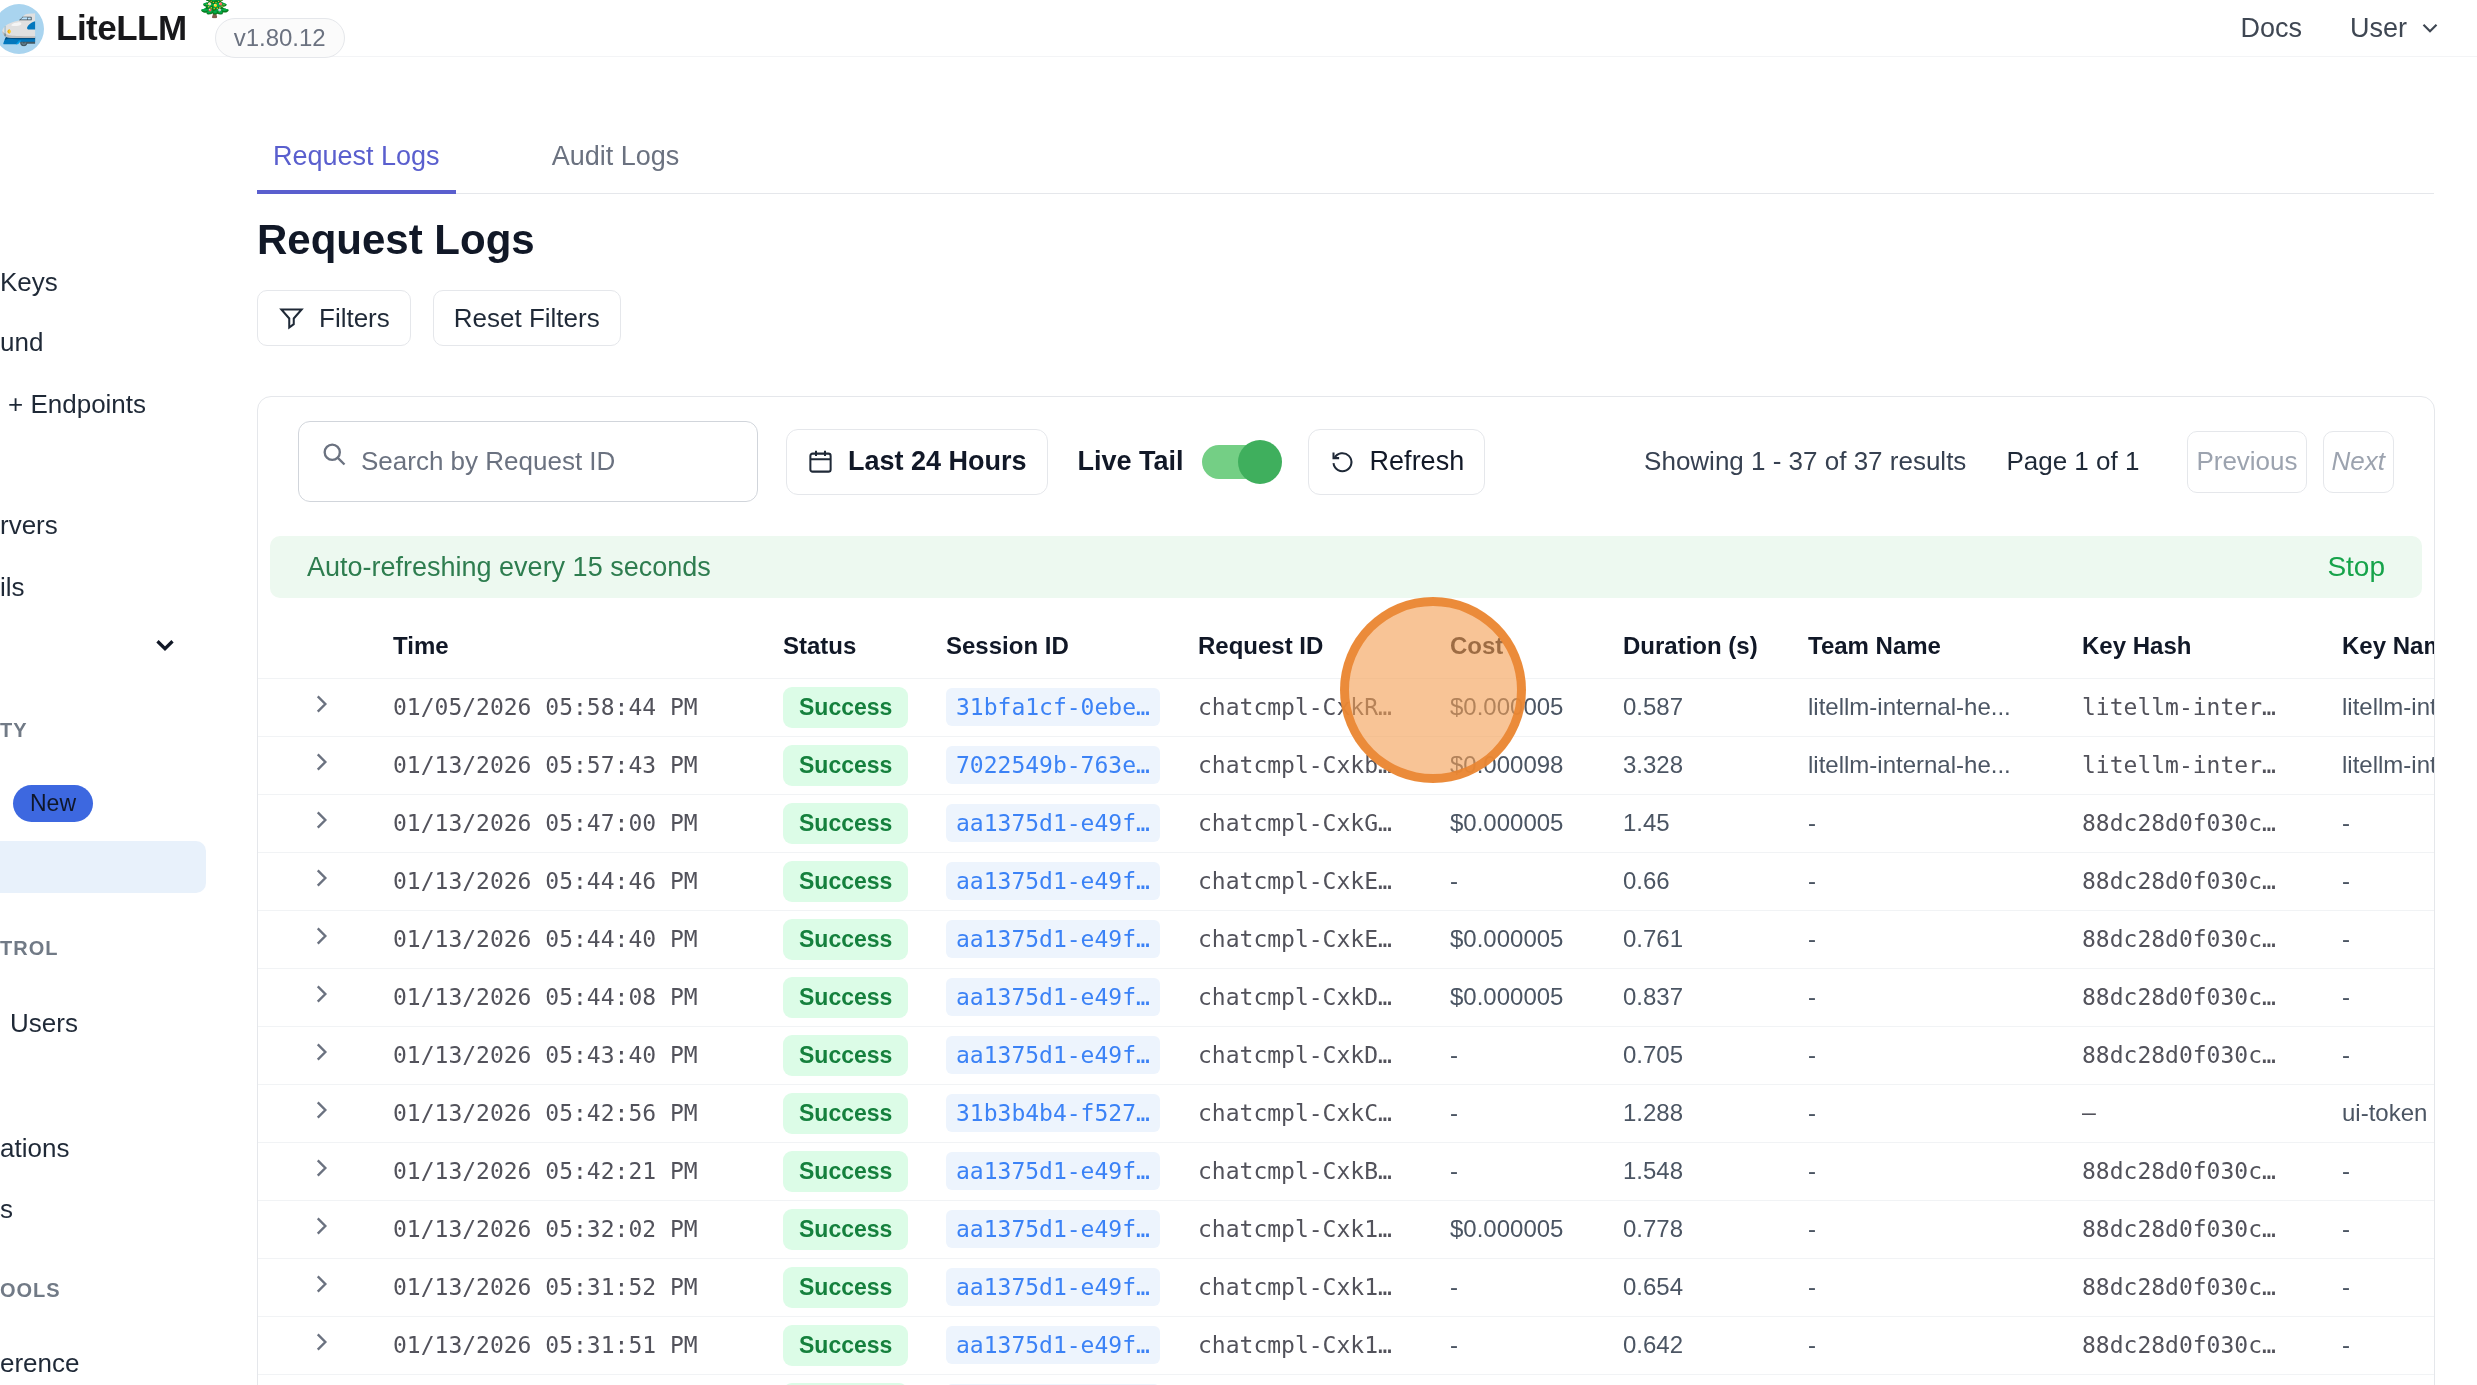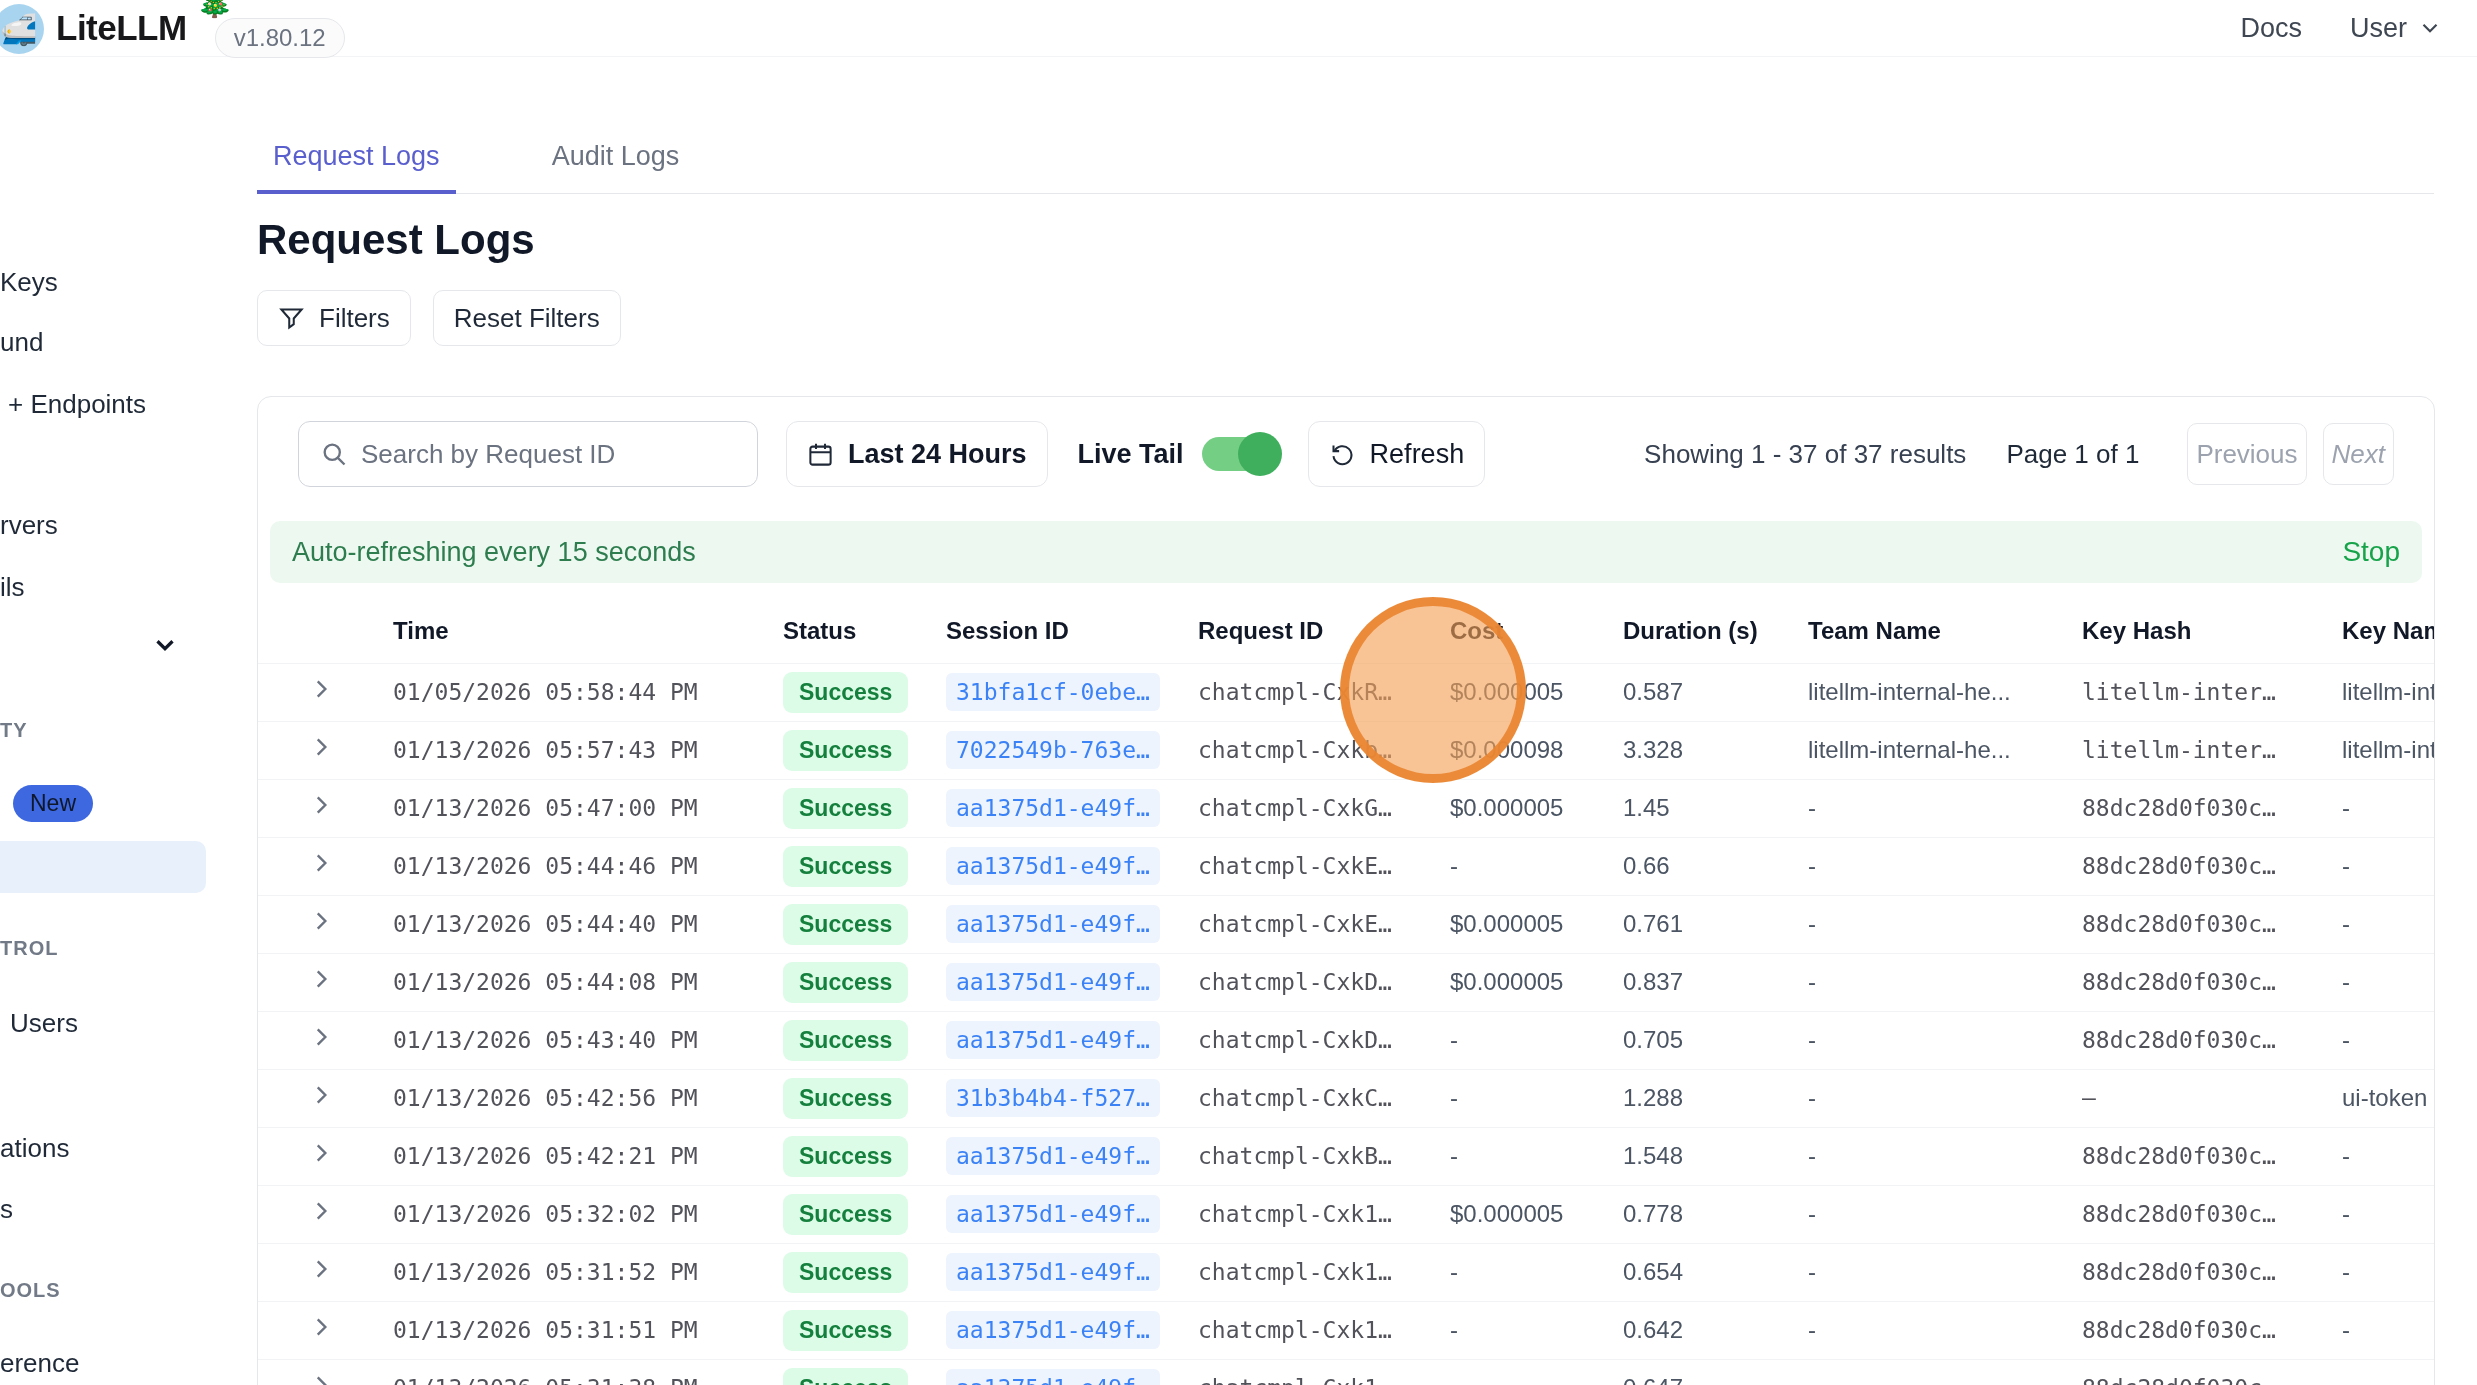--- a/index.html
+++ b/index.html
@@ -42,40 +42,40 @@
   .filter-row { display:flex; gap:22px; margin-top:26px; }
   .btn { display:inline-flex; align-items:center; gap:14px; background:#fff; border:1px solid #e5e7eb;
     border-radius:10px; font-size:26px; color:#1f2937; padding:0 20px; height:56px; cursor:pointer;
     font-family:"Liberation Sans", sans-serif; }
   .icon-svg { width:27px; height:27px; stroke:#1f2937; stroke-width:1.8; fill:none; }
 
   
   .card { margin-top:50px; width:2178px; height:1080px; border:1px solid #e5e7eb; border-radius:14px;
     overflow:hidden; background:#fff; }
   .toolbar { display:flex; align-items:center; padding:24px 40px 0 40px; }
-  .search { position:relative; width:460px; height:66px; }
+  .search { position:relative; width:460px; height:81px; }
   .search input { width:100%; height:100%; border:1px solid #d1d5db; border-radius:12px;
     padding:0 20px 0 62px; font-size:26px; color:#374151; outline:none;
     font-family:"Liberation Sans", sans-serif; }
   .search input::placeholder { color:#6b7280; }
   .search .mag { position:absolute; left:22px; top:19px; width:28px; height:28px; stroke:#6b7280; stroke-width:2; fill:none; }
   .tbtn { height:66px; border-radius:12px; font-weight:600; font-size:27px; color:#111827; }
   .live-label { font-size:27px; font-weight:600; color:#111827; margin-left:30px; }
   .toggle { position:relative; width:76px; height:34px; border-radius:999px; background:var(--toggle-track);
     margin-left:18px; cursor:pointer; }
   .toggle .knob { position:absolute; right:-4px; top:-5px; width:44px; height:44px; border-radius:50%;
     background:var(--toggle-knob); }
   .results { margin-left:auto; font-size:26px; color:#374151; white-space:nowrap; }
   .page-ind { margin-left:40px; font-size:26px; font-weight:500; color:#1f2937; white-space:nowrap; }
   .pgbtn { height:62px; border-radius:10px; color:#9ca3af; font-size:26px; padding:0 8px; }
   .pgbtn.prev { margin-left:48px; }
   .pgbtn.next { margin-left:16px;font-style:italic; }
 
   .banner { margin:34px 12px 0 12px; height:62px; background:var(--banner-bg); border-radius:10px;
-    display:flex; align-items:center; justify-content:space-between; padding:0 22px; }
+    display:flex; align-items:center; justify-content:space-between; padding:0 37px; }
   .banner .msg { font-size:27px; color:var(--banner-text); }
   .banner .stop { font-size:28px; color:var(--stop-green); cursor:pointer; text-decoration:none; }
 
   
   table { margin-top:16px; border-collapse:collapse; table-layout:fixed; width:2224px; }
   th { height:64px; text-align:left; font-size:24px; font-weight:700; color:#111827;
     white-space:nowrap; vertical-align:middle; }
   td { height:58px; vertical-align:middle; font-size:24px; color:#4b5563; white-space:nowrap; }
   tbody tr { border-top:1px solid #f1f3f5; }
   .mono { font-family:"DejaVu Sans Mono", monospace; font-size:23px; color:#52525b; }

